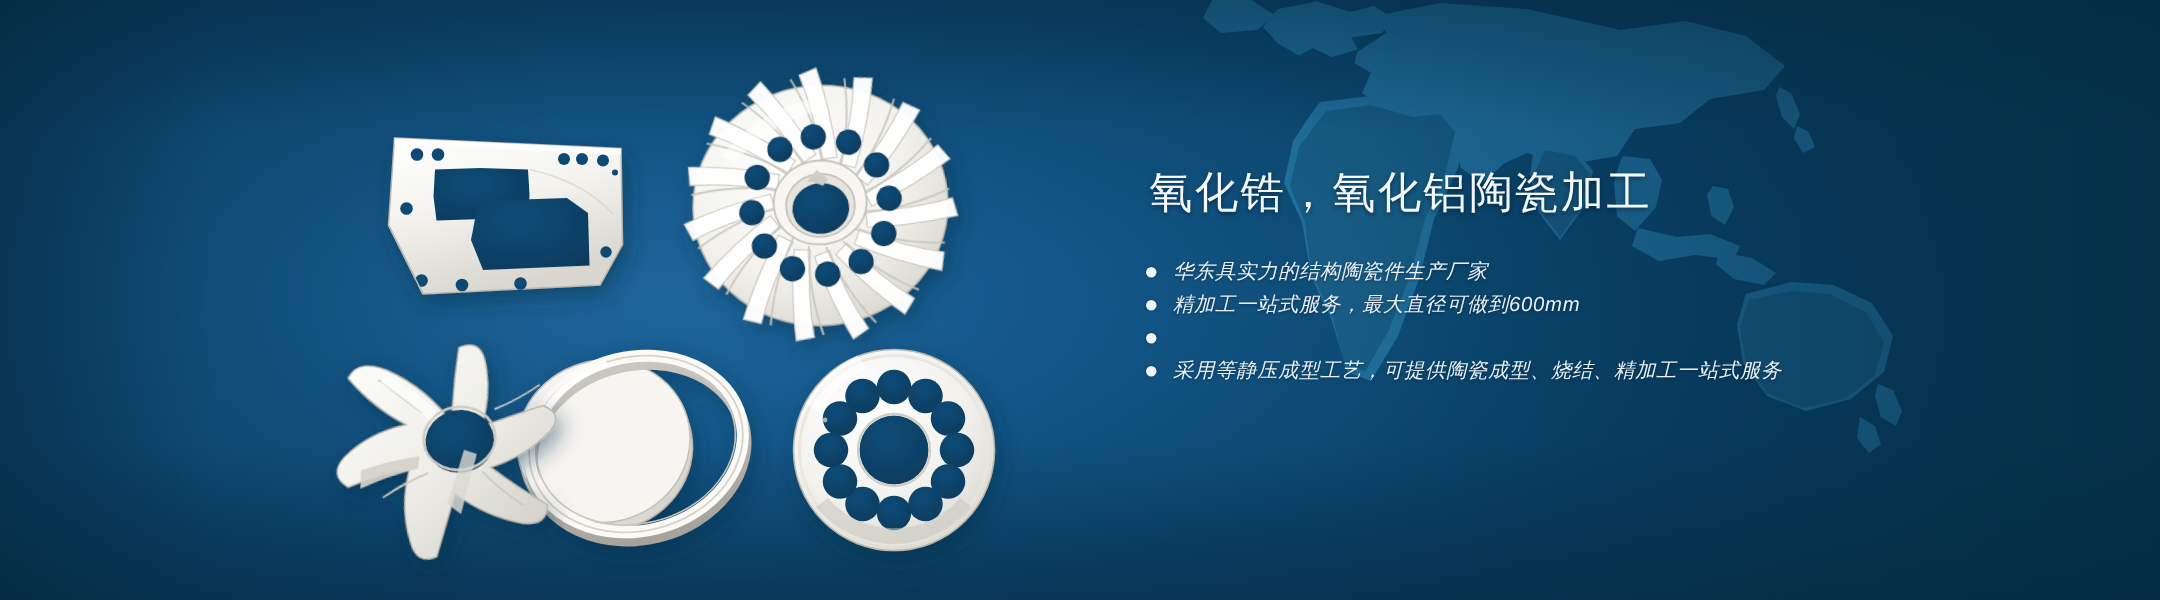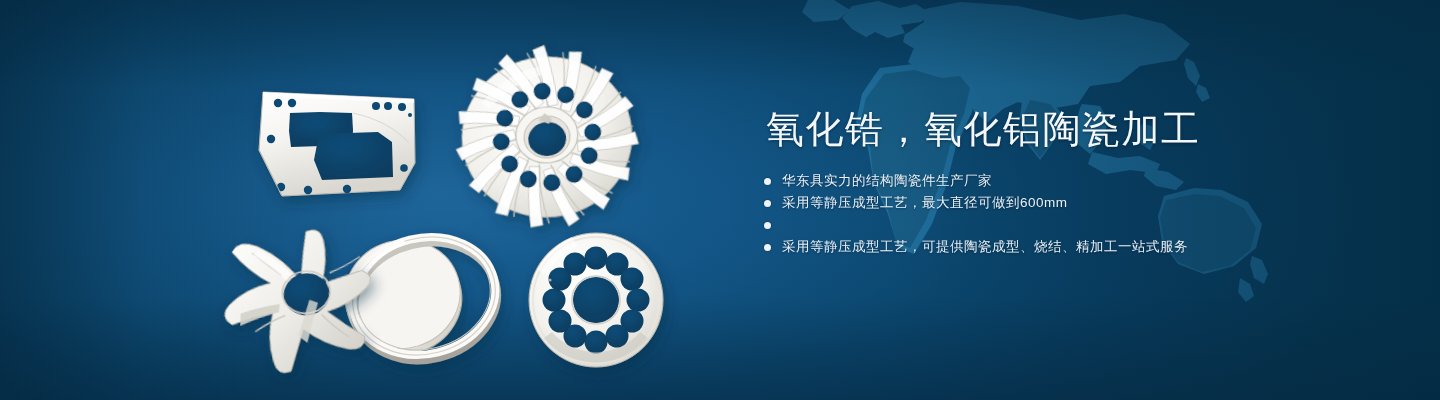--- a/index.html
+++ b/index.html
@@ -71,33 +71,34 @@
     pointer-events: none;
   }
   
   .copy {
     position: absolute;
     left: 764px;
     top: 110px;
     width: 620px;
   }
   .headline {
-    font-size: 38px;
+    font-size: 29px;
     line-height: 38px;
     color: #f2f7fb;
     letter-spacing: 1.5px;
     font-weight: 400;
     text-shadow: 0 1px 3px rgba(0,18,34,0.55);
     margin: 0 0 22px 2px;
     white-space: nowrap;
   }
   .bullets {
     list-style: none;
     margin: 0;
     padding: 0;
+    font-style: italic;
   }
   .bullet {
     display: flex;
     align-items: center;
     height: 22px;
     margin: 0;
   }
   .dot {
     flex: 0 0 auto;
     width: 7px;
@@ -428,21 +429,21 @@
 
   <div class="copy">
     <h1 class="headline">氧化锆，氧化铝陶瓷加工</h1>
     <ul class="bullets">
       <li class="bullet">
         <span class="dot"></span>
         <span class="bullet-text">华东具实力的结构陶瓷件生产厂家</span>
       </li>
       <li class="bullet">
         <span class="dot"></span>
-        <span class="bullet-text">采用等静压成型工艺，最大直径可做到600mm</span>
+        <span class="bullet-text">精加工一站式服务，最大直径可做到600mm</span>
       </li>
       <li class="bullet">
         <span class="dot"></span>
       </li>
       <li class="bullet">
         <span class="dot"></span>
         <span class="bullet-text">采用等静压成型工艺，可提供陶瓷成型、烧结、精加工一站式服务</span>
       </li>
     </ul>
   </div>

